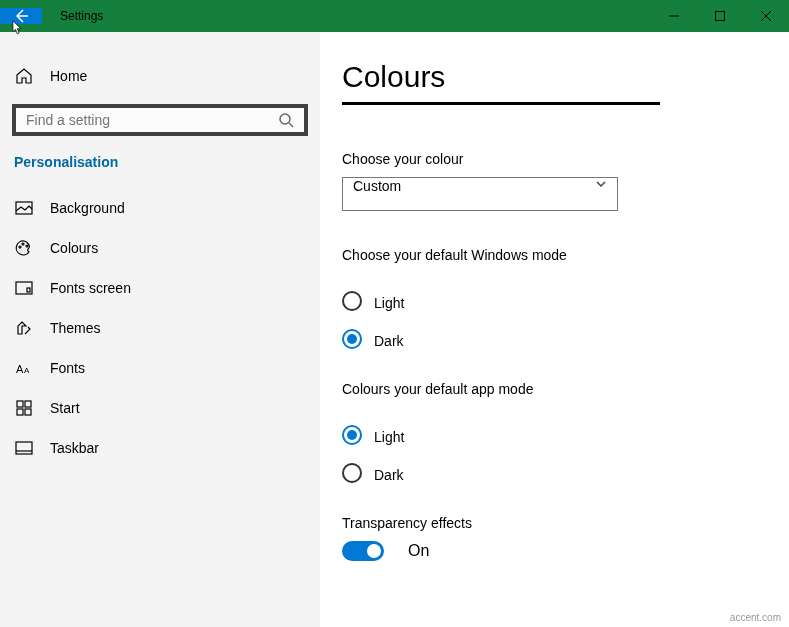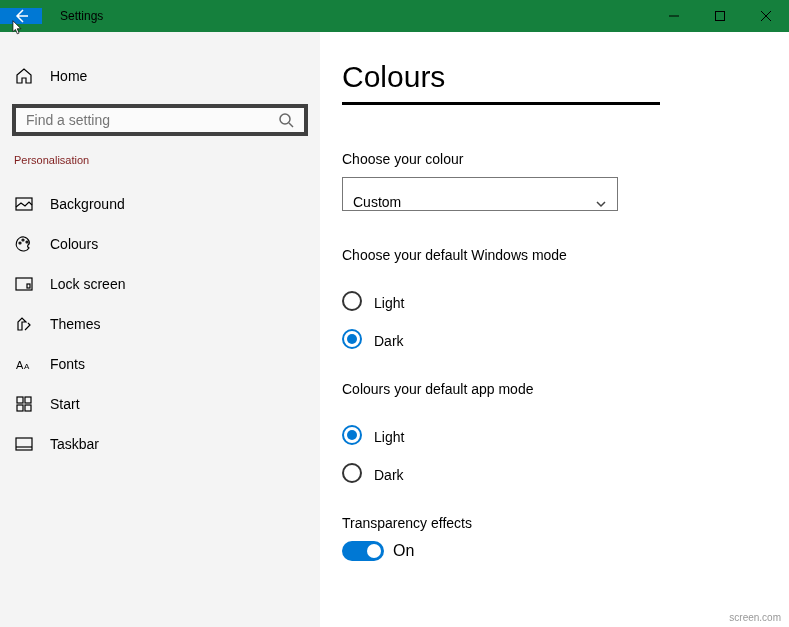--- a/index.html
+++ b/index.html
@@ -13,34 +13,34 @@
     .win-btn { width: 46px; display: flex; align-items: center; justify-content: center; }
     .win-btn svg { width: 10px; height: 10px; stroke: #000; fill: none; stroke-width: 1; }
     .container { display: flex; height: calc(100% - 32px); }
     .sidebar { width: 320px; background: #f4f4f4; padding-top: 24px; }
     .nav-item { height: 40px; display: flex; align-items: center; padding-left: 14px; gap: 16px; font-size: 14px; color: #000; }
     .nav-item .icon { width: 20px; height: 20px; display: flex; align-items: center; justify-content: center; }
     .nav-item svg { width: 18px; height: 18px; stroke: #000; fill: none; stroke-width: 1.2; }
     .search-box { margin: 8px 12px 18px 12px; height: 32px; border: 4px solid #404040; background: #fbfbfb; display: flex; align-items: center; padding: 0 10px; }
     .search-box input { border: none; outline: none; flex: 1; background: transparent; font-size: 14px; color: #666; }
     .search-box svg { width: 16px; height: 16px; stroke: #666; fill: none; stroke-width: 1.5; }
-    .cat-header { font-size: 11px; font-weight: 400; padding-left: 14px; margin-bottom: 18px; color: #7f1d1d; }
+    .cat-header { font-size: 14px; font-weight: 700; padding-left: 14px; margin-bottom: 18px; color: #0369a1; }
     .main { flex: 1; padding: 28px 0 0 22px; overflow-y: auto; }
     .page-title { font-size: 30px; font-weight: 300; color: #000; margin-bottom: 8px; }
     .title-underline { width: 318px; height: 3px; background: #000; margin-bottom: 46px; }
     .setting-label { font-size: 14px; color: #000; margin-bottom: 10px; }
-    .dropdown { width: 276px; height: 34px; border: 1px solid #777; display: flex; align-items: flex-end; padding: 0 10px; font-size: 14px; margin-bottom: 36px; gap: 25px; }
+    .dropdown { width: 276px; height: 34px; border: 1px solid #777; display: flex; align-items: flex-start; padding: 0 10px; font-size: 14px; margin-bottom: 36px; gap: 25px; }
     .dropdown span { flex: 1; }
     .dropdown svg { width: 12px; height: 12px; stroke: #444; fill: none; stroke-width: 1.5; }
     .radio-group { margin-bottom: 32px; }
     .radio-opt { display: flex; align-items: flex-end; height: 38px; gap: 12px; font-size: 14px; }
     .radio-circle { width: 20px; height: 20px; border-radius: 50%; border: 2px solid #333; display: flex; align-items: center; justify-content: center; }
     .radio-circle.checked { border-color: #0078d4; }
     .radio-dot { width: 10px; height: 10px; border-radius: 50%; background: #0078d4; }
-    .toggle-row { display: flex; align-items: center; gap: 9px; margin-bottom: 30px; }
+    .toggle-row { display: flex; align-items: center; gap: 24px; margin-bottom: 30px; }
     .toggle { width: 42px; height: 20px; border-radius: 10px; background: #0078d4; position: relative; }
     .toggle-thumb { position: absolute; right: 3px; top: 3px; width: 14px; height: 14px; border-radius: 50%; background: #fff; }
     .section-title { font-size: 20px; font-weight: 400; color: #000; }
     .watermark { position: absolute; right: 8px; bottom: 4px; font-size: 10px; color: #999; }
   </style>
 </head>
 <body>
 
 <div class="titlebar">
   <div class="back-btn">
@@ -111,21 +111,21 @@
         </span>
       <span>Colours</span>
     </div>
     <div class="nav-item">
       <span class="icon">
           <svg viewBox="0 0 18 18">
             <rect x="1" y="3" width="16" height="12"></rect>
             <rect x="12" y="9" width="3" height="4"></rect>
           </svg>
         </span>
-      <span>Lock screen</span>
+      <span>Fonts screen</span>
     </div>
     <div class="nav-item">
       <span class="icon">
           <svg viewBox="0 0 18 18">
             <path d="M3 15 L3 7 L7 3 L11 7 L7 7 L7 15 Z"></path>
             <path d="M10 15 L15 10 L13 8"></path>
           </svg>
         </span>
       <span>Themes</span>
     </div>
@@ -204,13 +204,13 @@
     <div class="toggle-row">
       <div class="toggle">
           <div class="toggle-thumb"></div>
         </div>
       <span>On</span>
     </div>
 
   </div>
 </div>
 
-<div class="watermark">screen.com</div>
+<div class="watermark">accent.com</div>
 
 </body></html>

